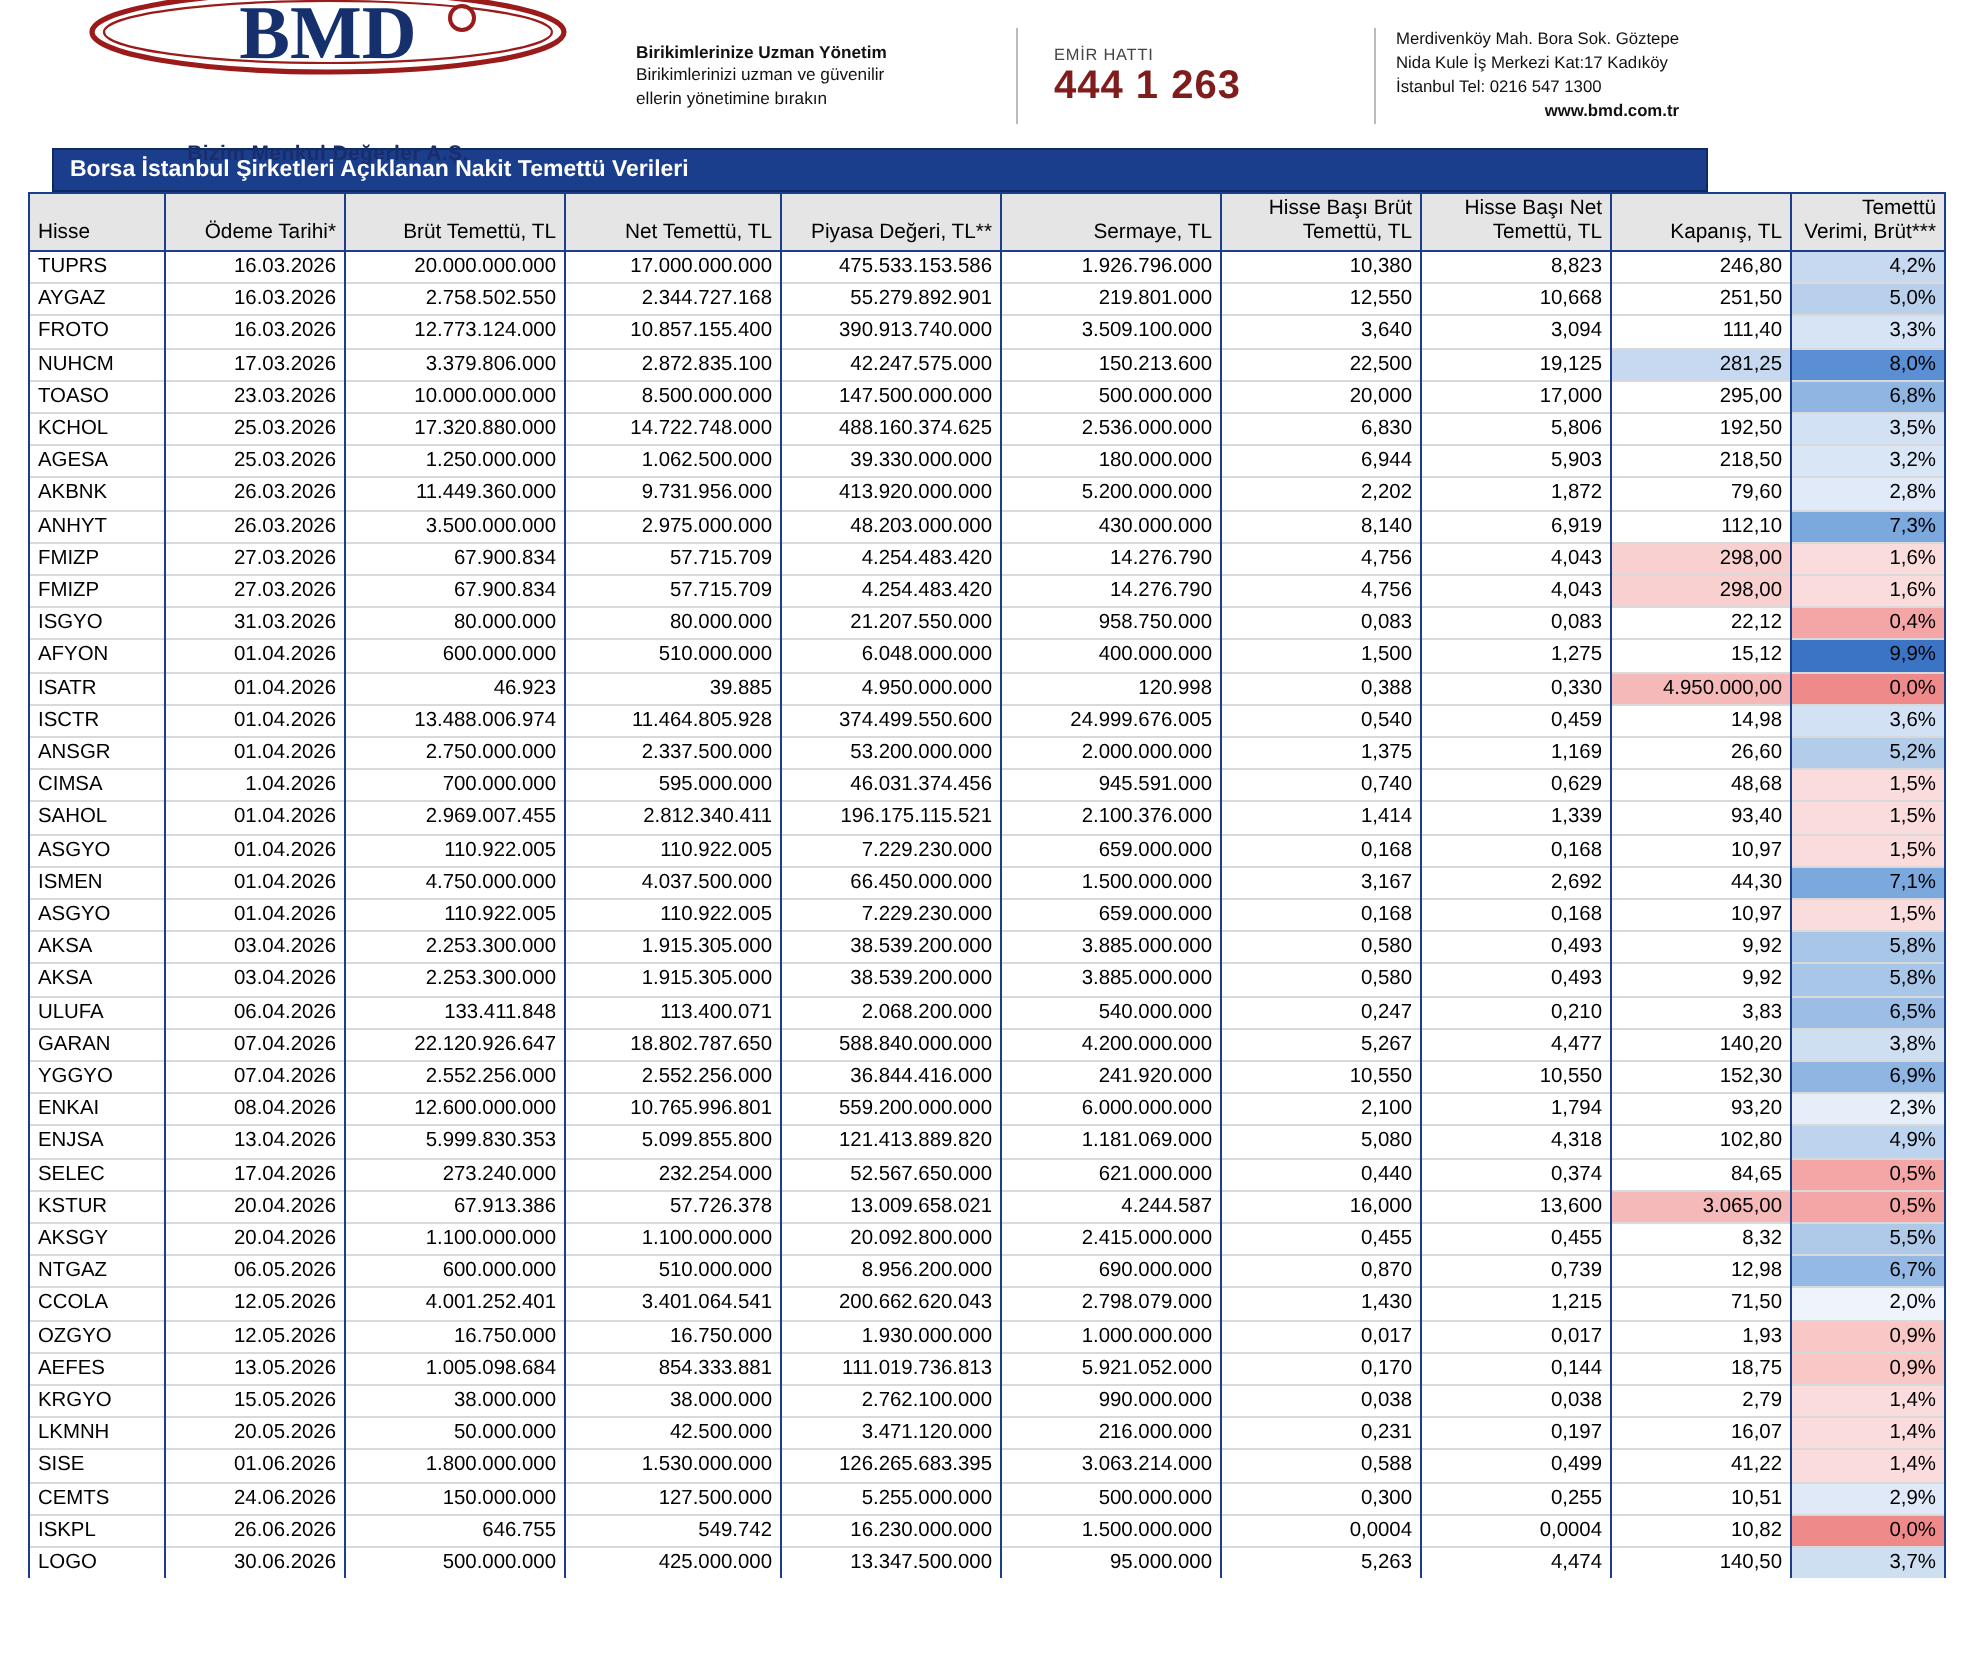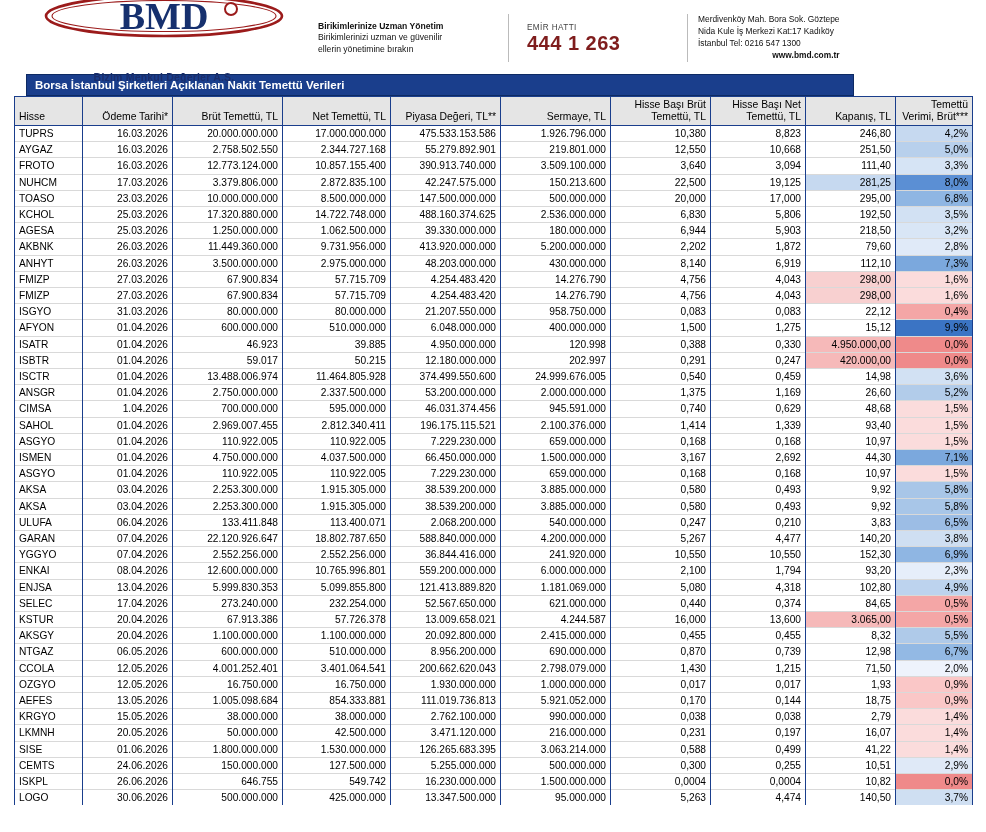--- a/index.html
+++ b/index.html
@@ -287,32 +287,20 @@
           <td class="c-right">46.923</td>
           <td class="c-right">39.885</td>
           <td class="c-right">4.950.000.000</td>
           <td class="c-right">120.998</td>
           <td class="c-right">0,388</td>
           <td class="c-right">0,330</td>
           <td class="c-right" style="background: rgb(246, 185, 185);">4.950.000,00</td>
           <td class="c-right" style="background: rgb(239, 138, 138);">0,0%</td>
         </tr>
         <tr class="row">
-          <td class="c-left">ISBTR</td>
-          <td class="c-right">01.04.2026</td>
-          <td class="c-right">59.017</td>
-          <td class="c-right">50.215</td>
-          <td class="c-right">12.180.000.000</td>
-          <td class="c-right">202.997</td>
-          <td class="c-right">0,291</td>
-          <td class="c-right">0,247</td>
-          <td class="c-right" style="background: rgb(246, 185, 185);">420.000,00</td>
-          <td class="c-right" style="background: rgb(239, 138, 138);">0,0%</td>
-        </tr>
-        <tr class="row">
           <td class="c-left">ISCTR</td>
           <td class="c-right">01.04.2026</td>
           <td class="c-right">13.488.006.974</td>
           <td class="c-right">11.464.805.928</td>
           <td class="c-right">374.499.550.600</td>
           <td class="c-right">24.999.676.005</td>
           <td class="c-right">0,540</td>
           <td class="c-right">0,459</td>
           <td class="c-right">14,98</td>
           <td class="c-right" style="background: rgb(210, 225, 243);">3,6%</td>

